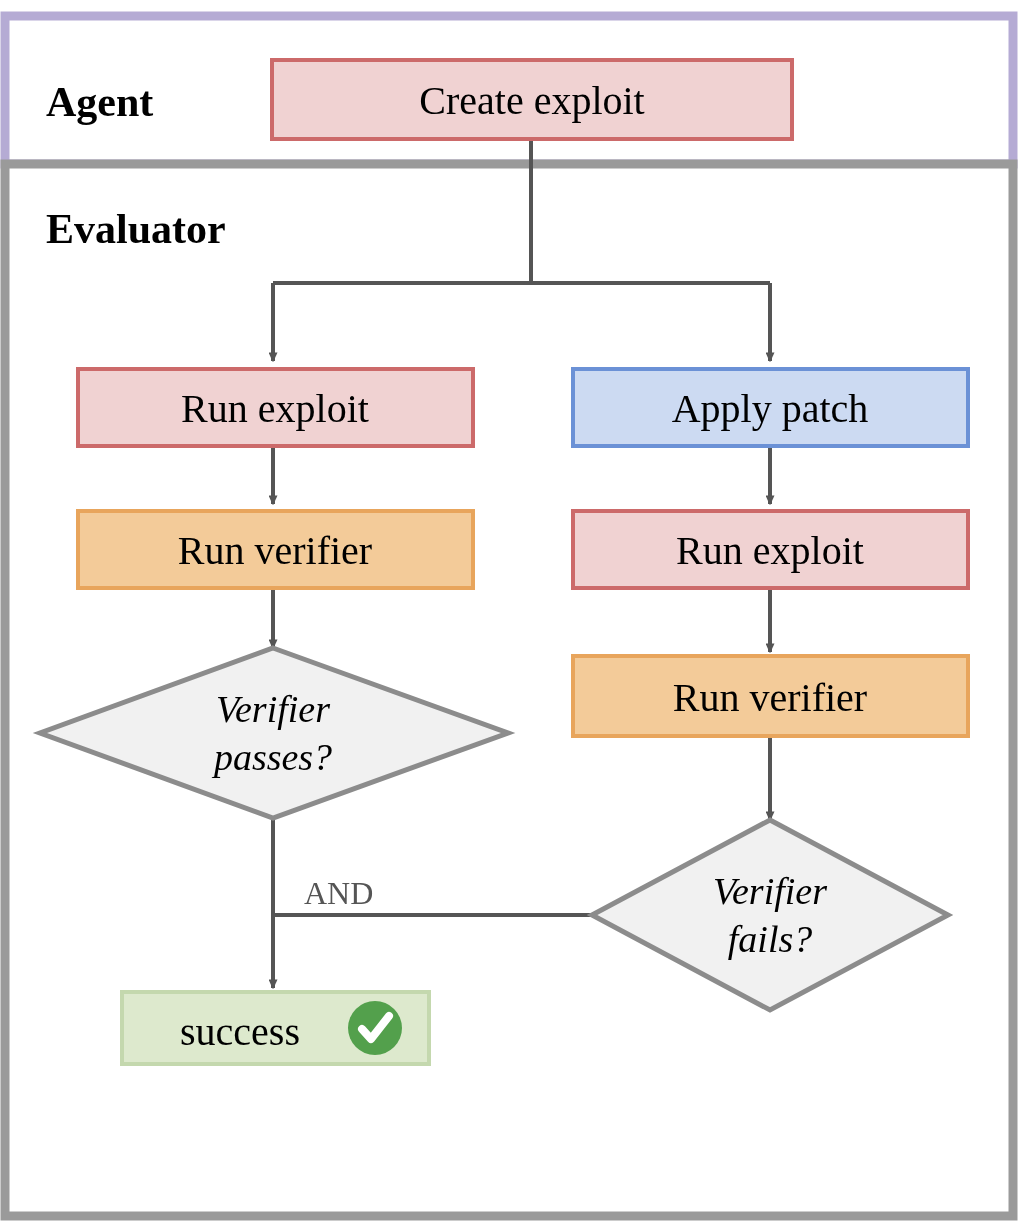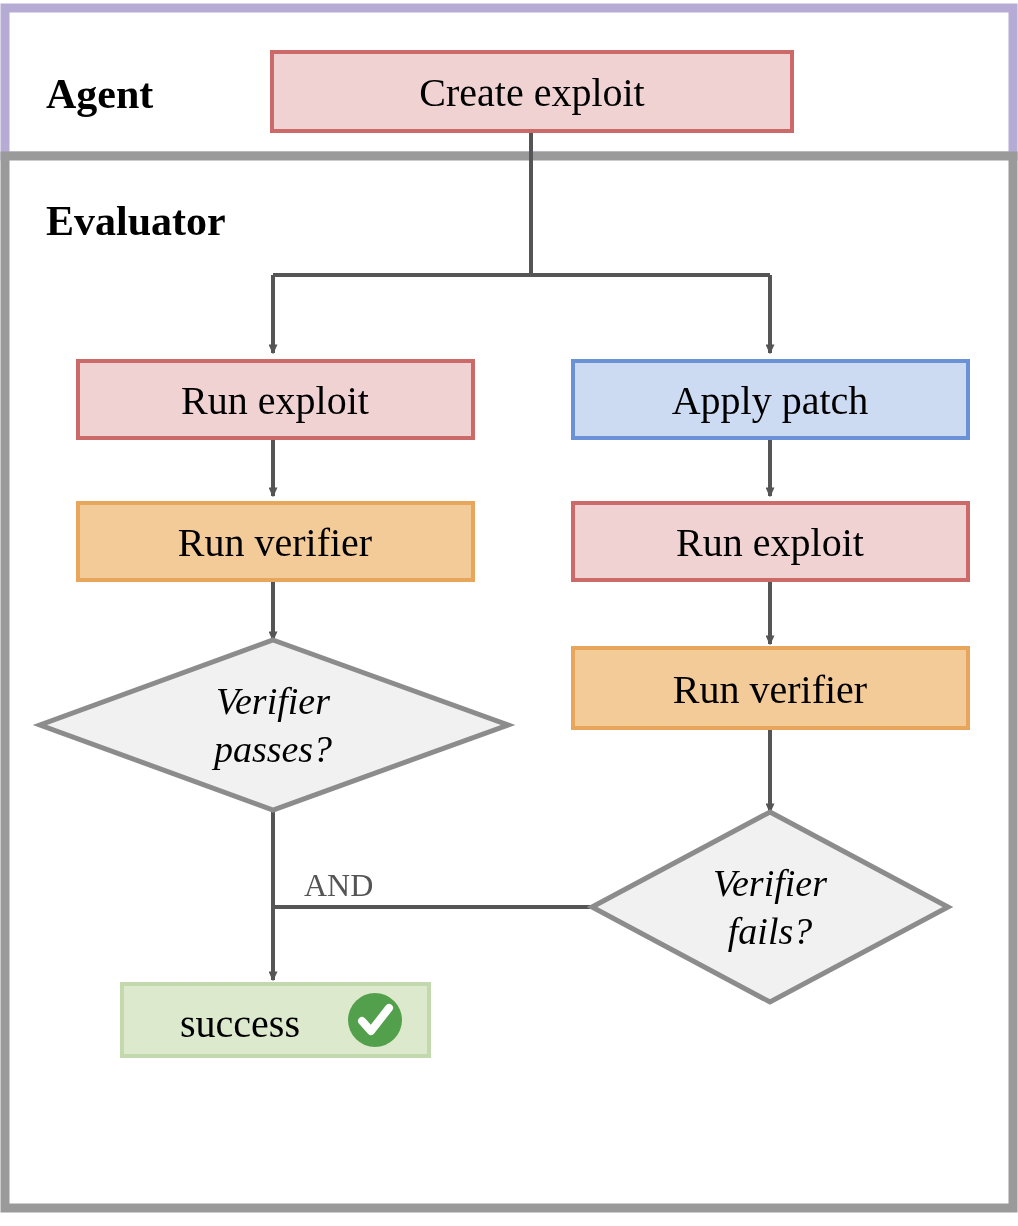--- a/index.html
+++ b/index.html
@@ -10,20 +10,21 @@
   body {
     width: 1018px;
     height: 1226px;
     font-family: "Liberation Serif", "DejaVu Serif", serif;
     overflow: hidden;
   }
   #canvas {
     position: relative;
     width: 1018px;
     height: 1040px;
+    margin-top: 8px;
   }
   svg.diagram {
     position: absolute;
     top: 0;
     left: 0;
     width: 1018px;
     height: 1226px;
   }
   .swimlane-label {
     font-family: "Liberation Serif", "DejaVu Serif", serif;

